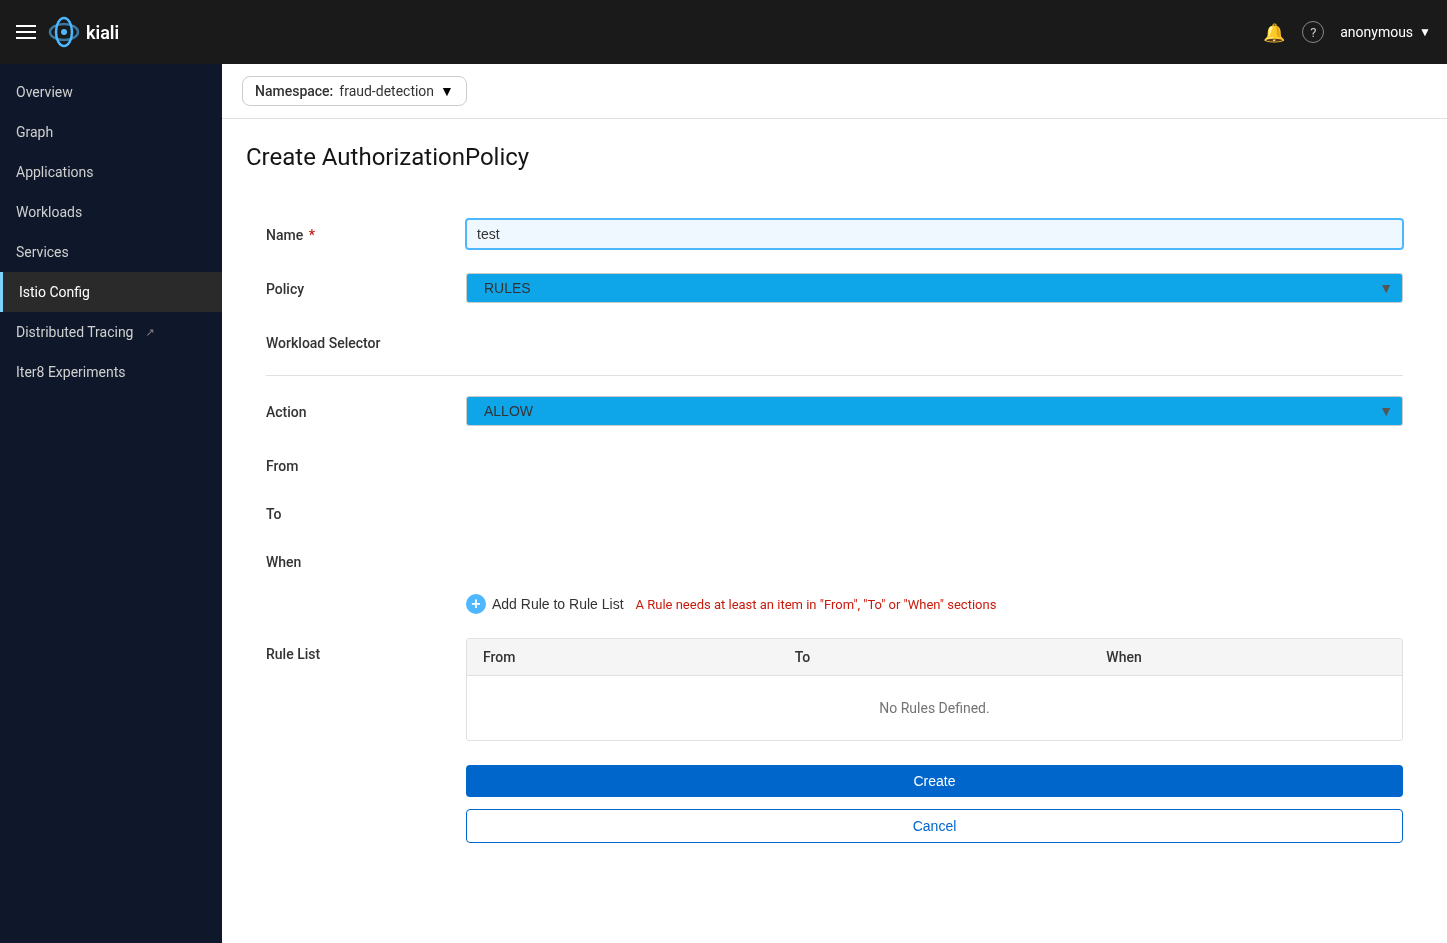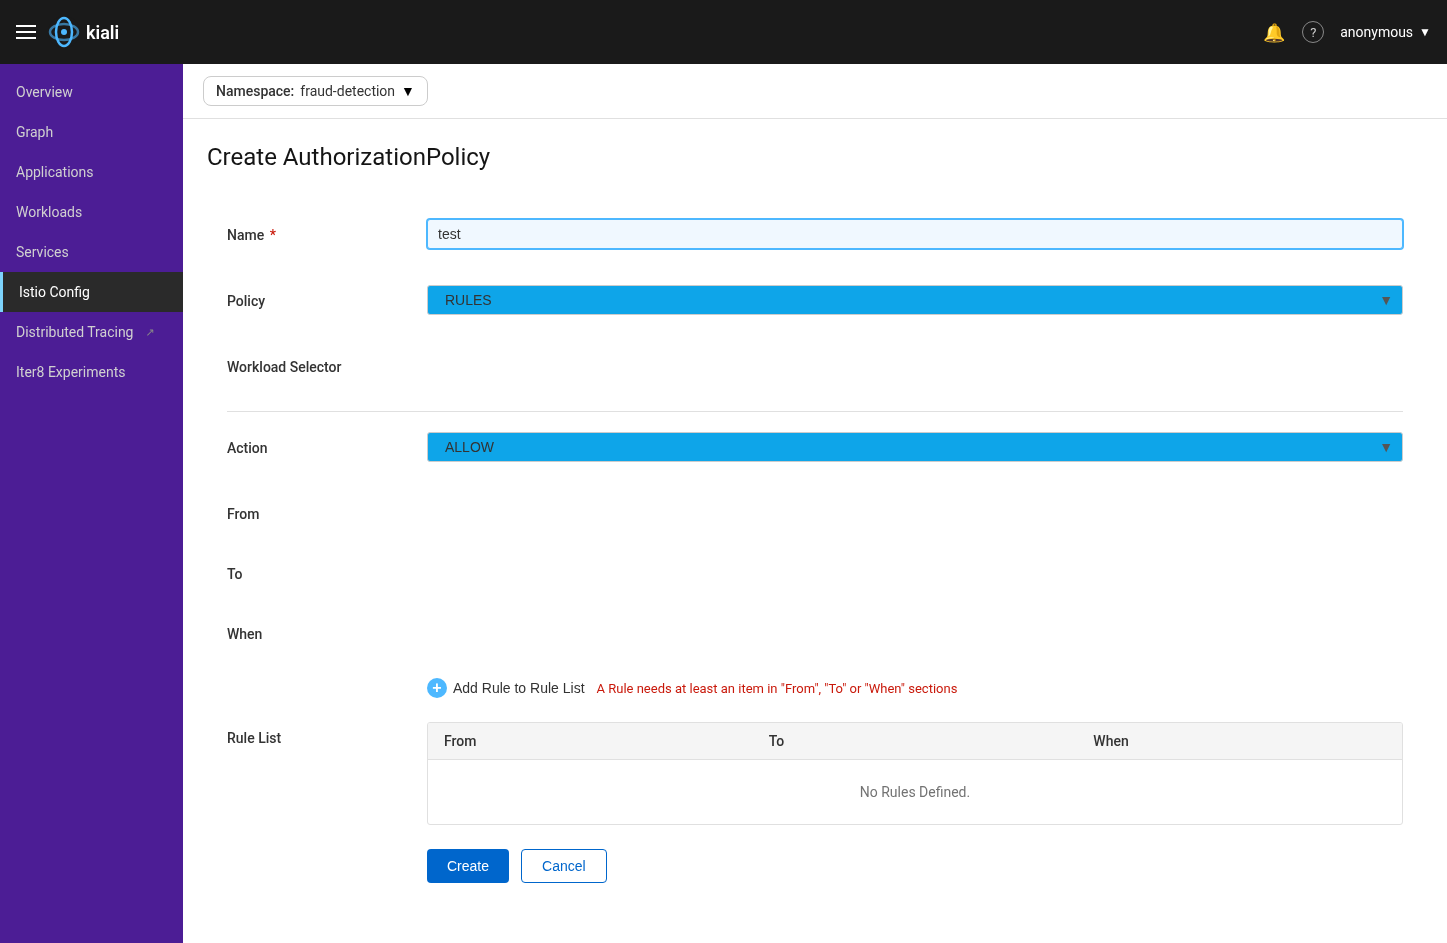--- a/index.html
+++ b/index.html
@@ -26,22 +26,22 @@
     .nav-icon { color: #ccc; cursor: pointer; font-size: 18px; }
     .user-info { display: flex; align-items: center; gap: 6px; color: #fff; cursor: pointer; }
     .user-name { font-size: 14px; }
     .dropdown-arrow { font-size: 12px; }
 
     
     .layout { display: flex; flex: 1; overflow: hidden; }
 
     
     .sidebar {
-      width: 183px;
-      background: #4c1d95;
+      width: 222px;
+      background: #0f172a;
       color: #d0d0d0;
       flex-shrink: 0;
       overflow-y: auto;
       padding-top: 8px;
     }
     .sidebar-item {
       padding: 12px 16px;
       cursor: pointer;
       font-size: 14px;
       display: flex;
@@ -90,21 +90,21 @@
     .page-title { font-size: 24px; font-weight: 400; color: #151515; margin-bottom: 24px; }
 
     
     .form-container {
       background: #fff;
       padding: 24px 20px;
     }
     .form-row {
       display: flex;
       align-items: flex-start;
-      margin-bottom: 36px;
+      margin-bottom: 24px;
     }
     .form-label {
       width: 200px;
       min-width: 200px;
       padding-top: 8px;
       font-size: 14px;
       color: #333;
       font-weight: 500;
     }
     .form-label .required { color: #c9190b; margin-left: 2px; }
@@ -248,20 +248,21 @@
       text-align: center;
     }
     .no-rules-msg { color: #737373; font-size: 14px; }
 
     
     .form-actions {
       display: flex;
       gap: 12px;
       margin-left: 200px;
       margin-top: 16px;
+      flex-direction: column;
     }
     .btn-create {
       background: #0066cc;
       color: #fff;
       border: none;
       padding: 8px 20px;
       border-radius: 4px;
       font-size: 14px;
       cursor: pointer;
       font-weight: 500;

